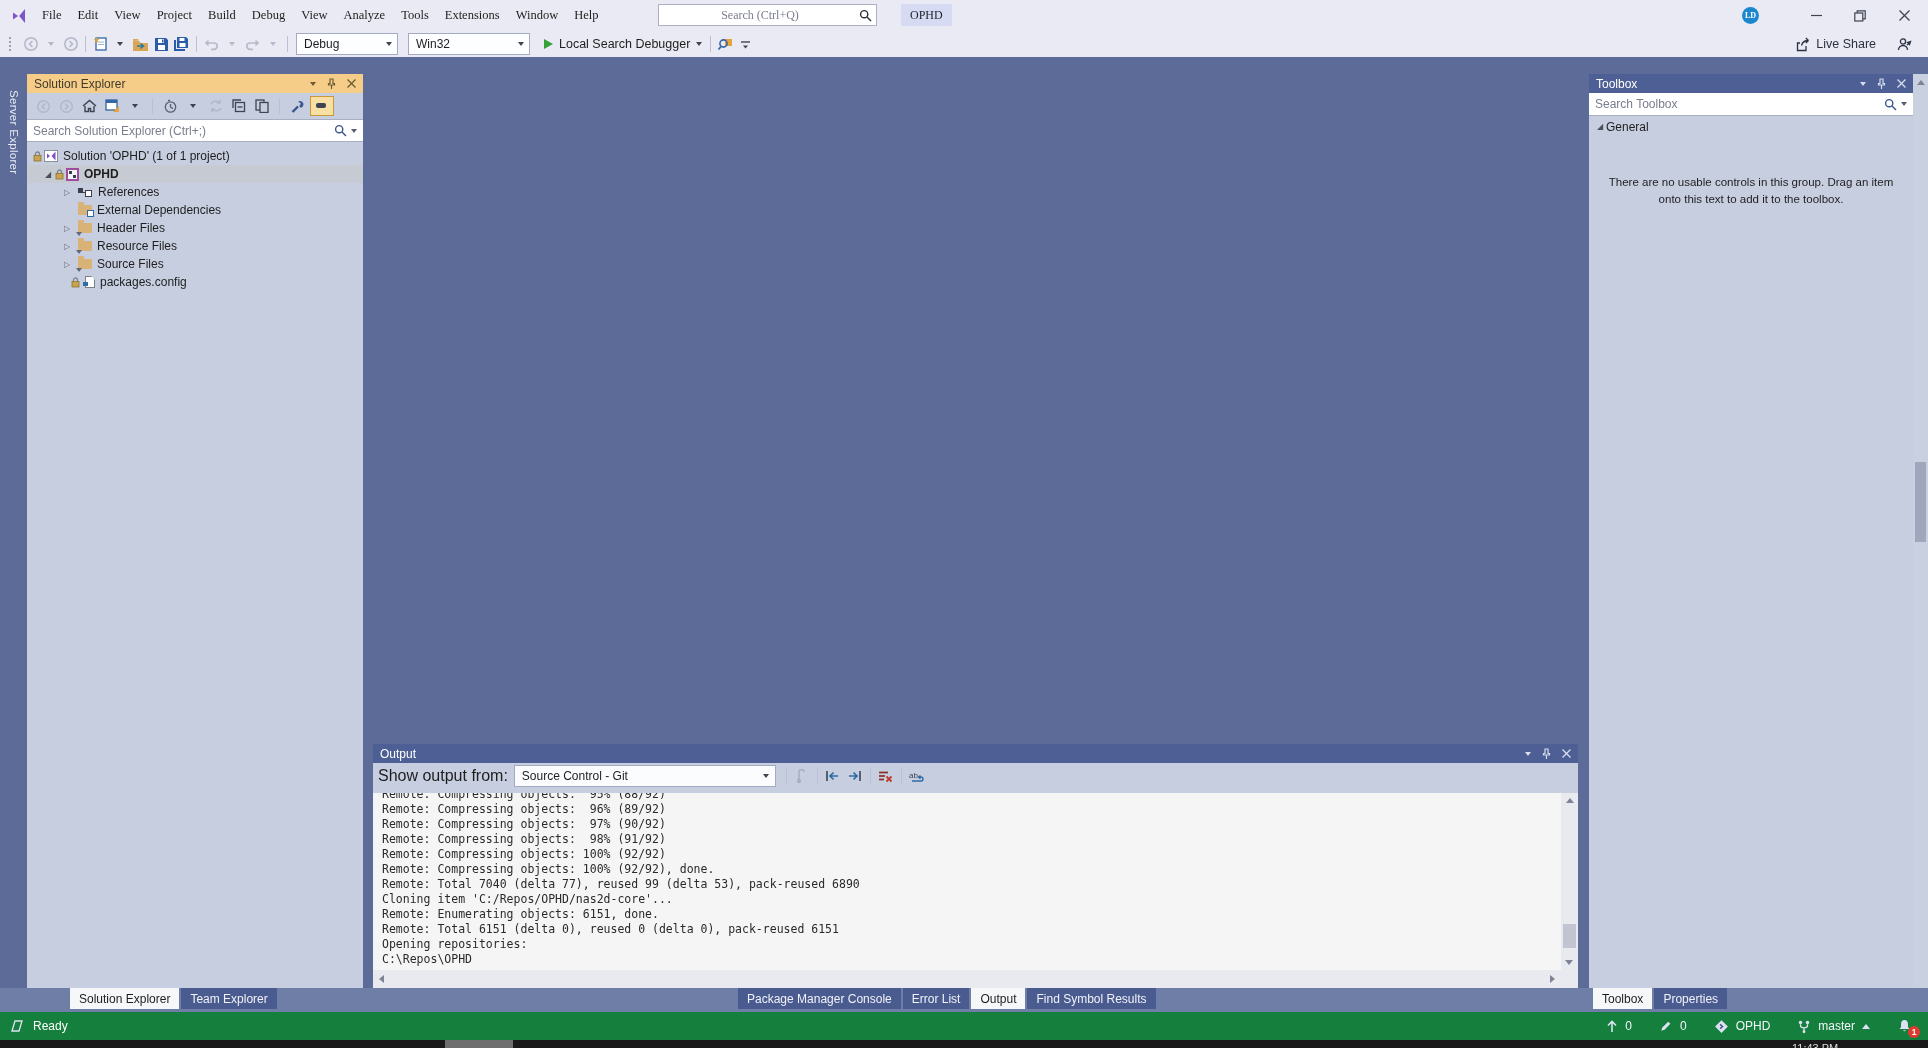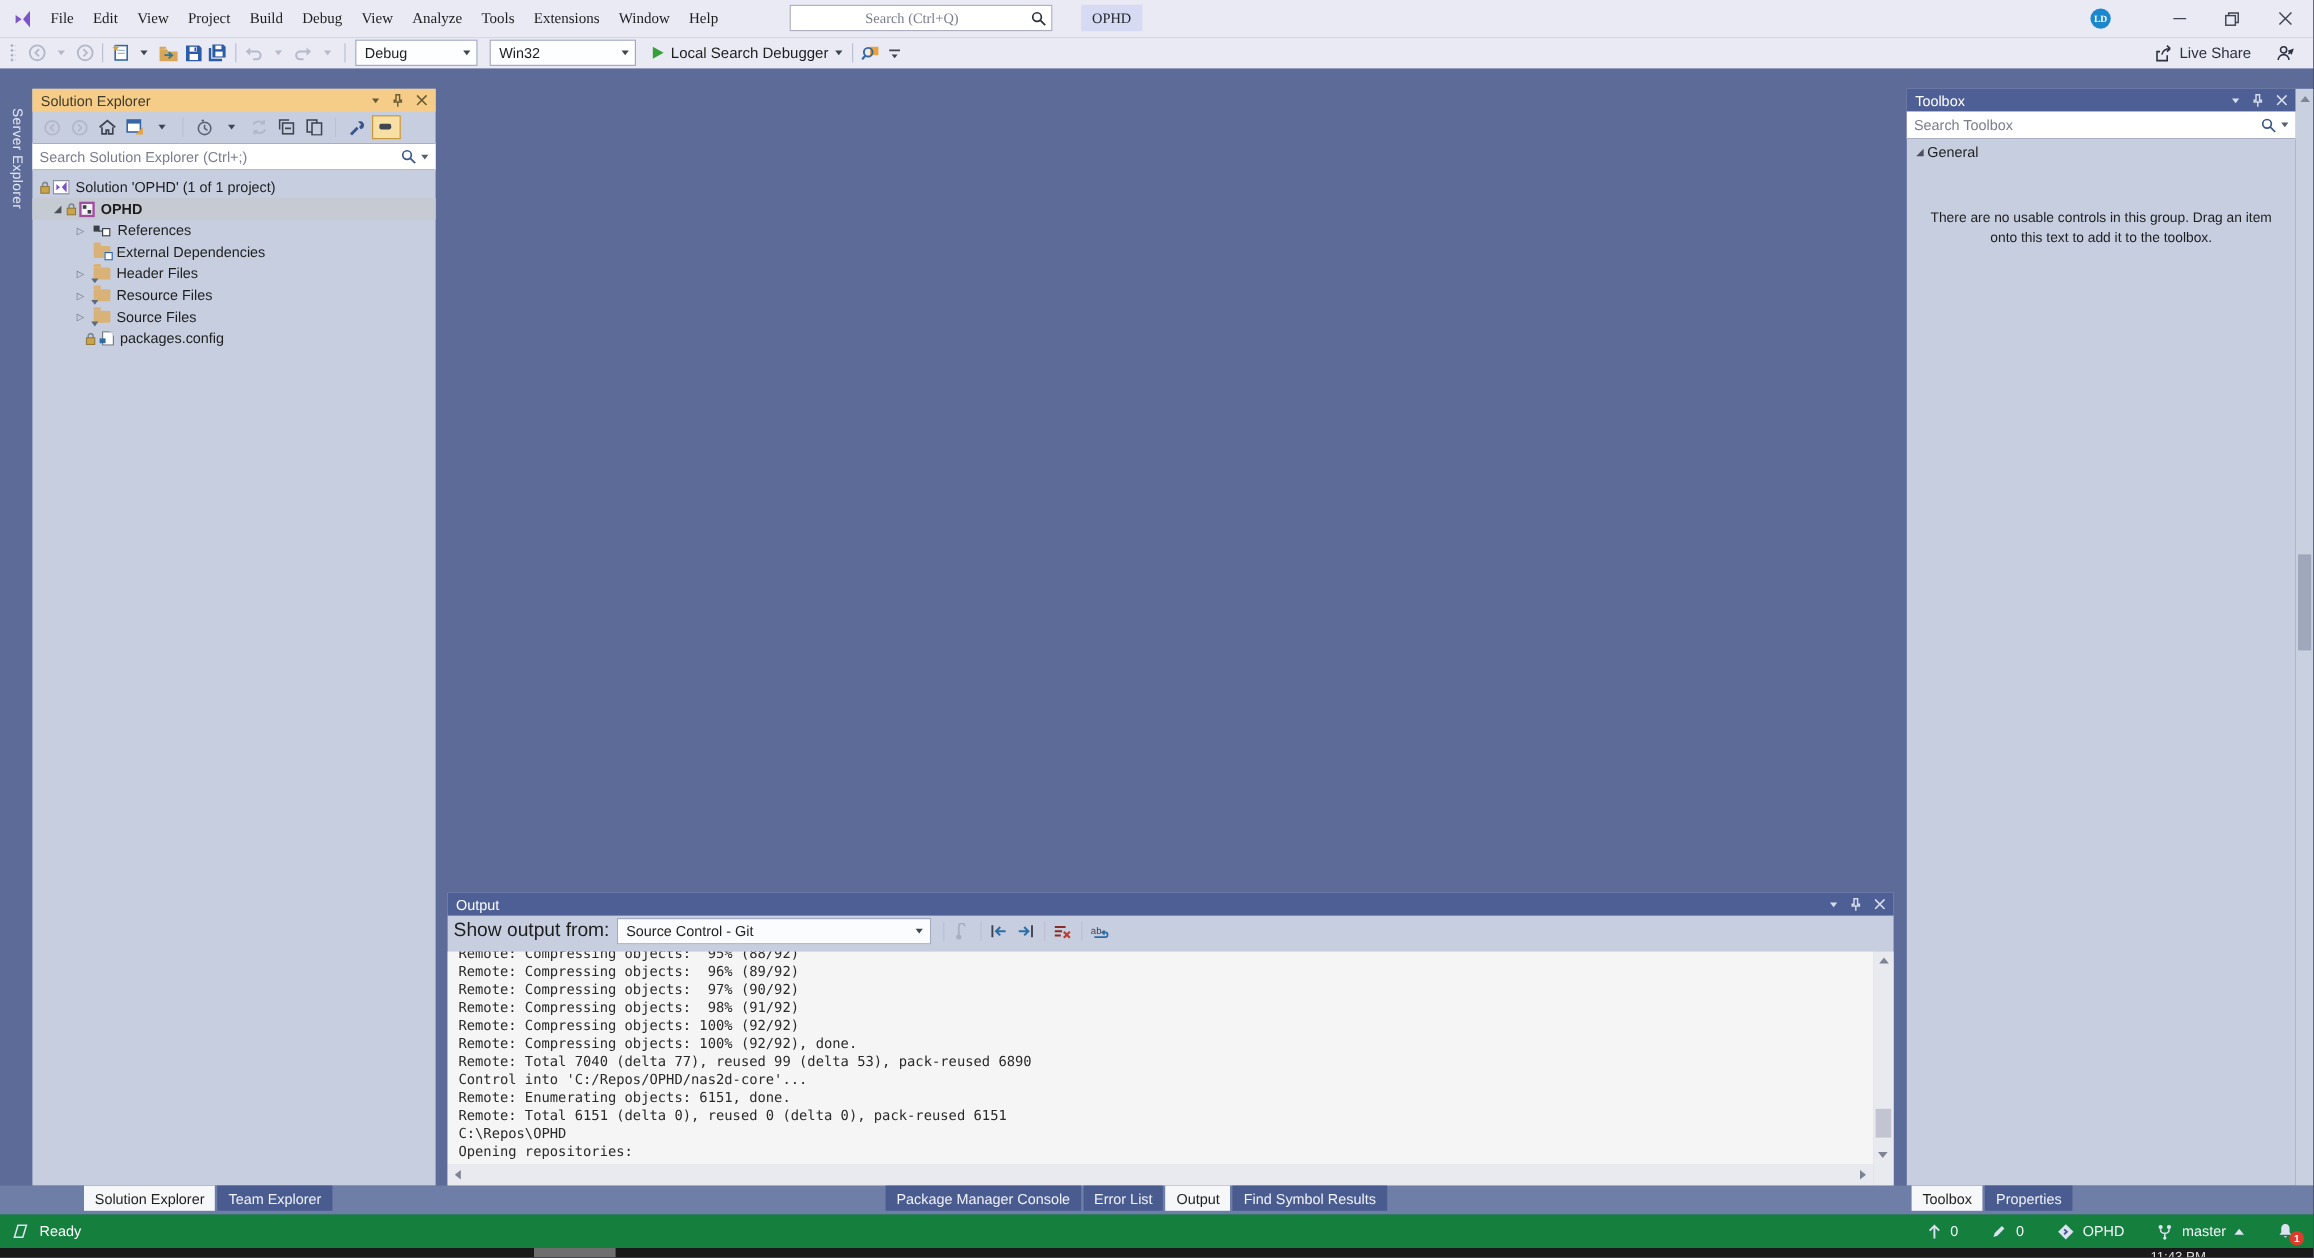--- a/index.html
+++ b/index.html
@@ -558,25 +558,25 @@
         </span>
       </div>
       <div class="console">
         <div class="oline">Remote: Compressing objects:  95% (88/92)</div>
         <div class="oline">Remote: Compressing objects:  96% (89/92)</div>
         <div class="oline">Remote: Compressing objects:  97% (90/92)</div>
         <div class="oline">Remote: Compressing objects:  98% (91/92)</div>
         <div class="oline">Remote: Compressing objects: 100% (92/92)</div>
         <div class="oline">Remote: Compressing objects: 100% (92/92), done.</div>
         <div class="oline">Remote: Total 7040 (delta 77), reused 99 (delta 53), pack-reused 6890</div>
-        <div class="oline">Control into 'C:/Repos/OPHD/nas2d-core'...</div>
+        <div class="oline">Cloning item 'C:/Repos/OPHD/nas2d-core'...</div>
         <div class="oline">Remote: Enumerating objects: 6151, done.</div>
         <div class="oline">Remote: Total 6151 (delta 0), reused 0 (delta 0), pack-reused 6151</div>
+        <div class="oline">Opening repositories:</div>
         <div class="oline">C:\Repos\OPHD</div>
-        <div class="oline">Opening repositories:</div>
       </div>
       <div class="vscroll">
         <div class="sb-arrow up"></div>
         <div class="vthumb"></div>
         <div class="sb-arrow down"></div>
       </div>
       <div class="hscroll">
         <div class="hs-left"></div>
         <div class="hs-right"></div>
       </div>

